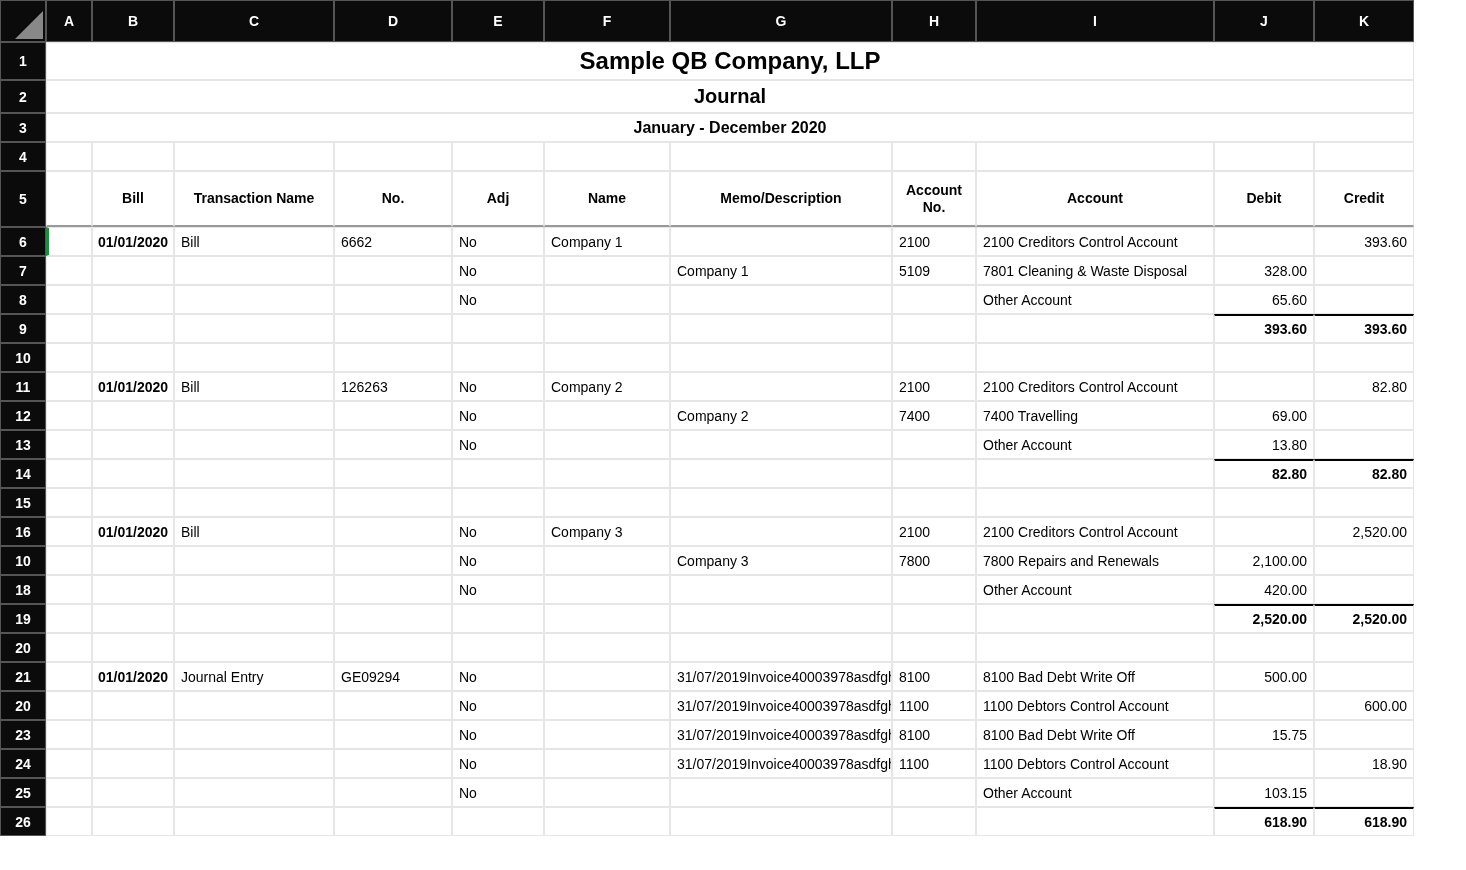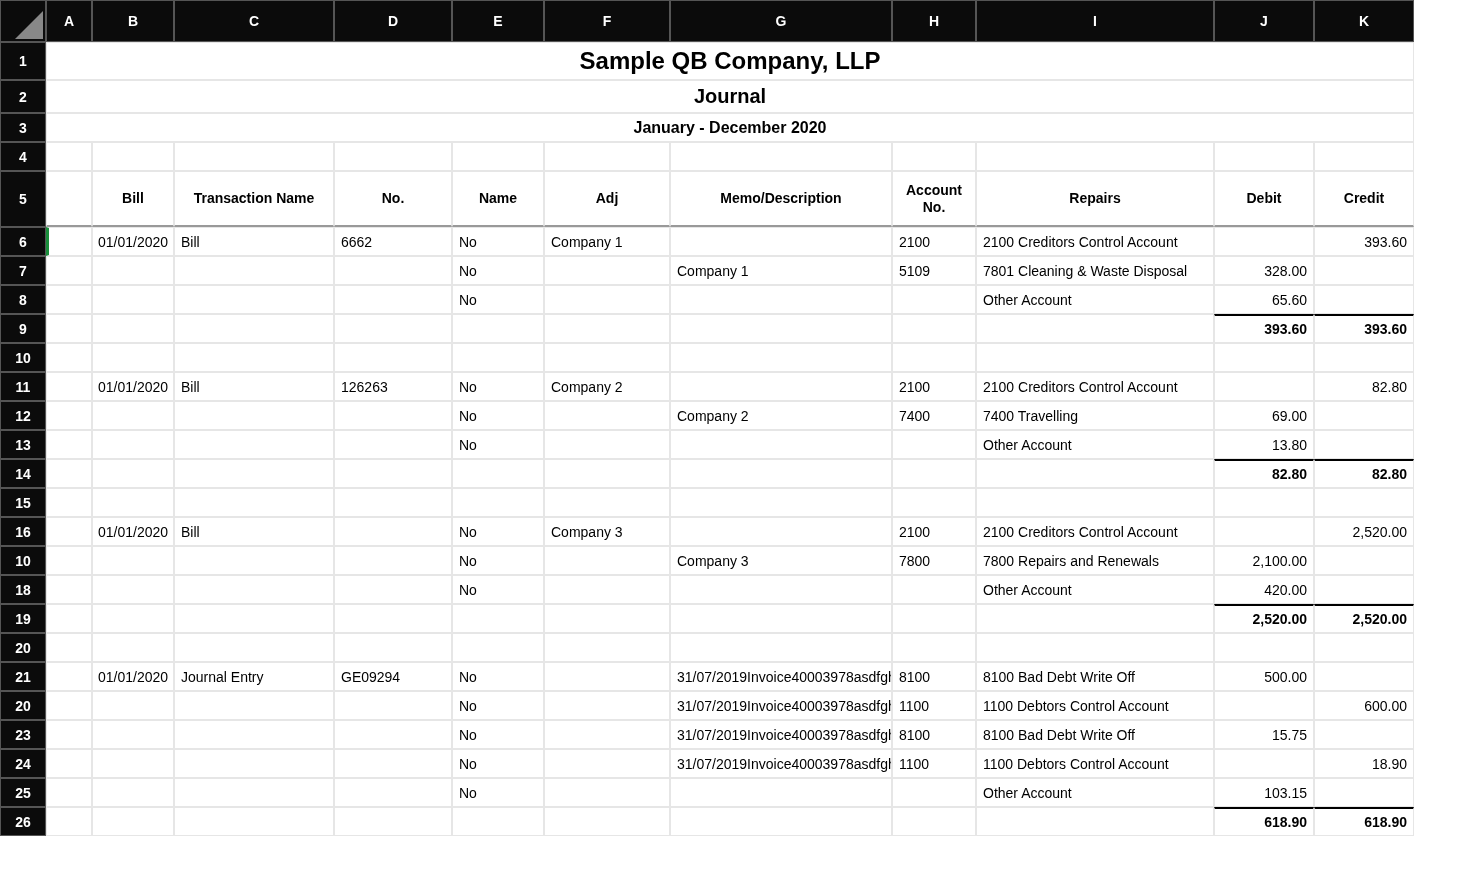--- a/index.html
+++ b/index.html
@@ -55,21 +55,21 @@
     padding: 4px 6px;
     min-height: 29px;
     display: flex;
     align-items: center;
     overflow: hidden;
     white-space: nowrap;
   }
   .cell.selected {
     border-left: 3px solid #1a8f3c;
   }
-  .center { justify-content: center; text-align: center; }
+  .center { justify-content: center; text-align: center; font-weight: bold; }
   .right  { justify-content: flex-end; text-align: right; }
   .bold   { font-weight: bold; }
   .title  { font-size: 24px; font-weight: bold; justify-content: center; }
   .subtitle { font-size: 20px; font-weight: bold; justify-content: center; text-align: center; }
   .period { font-size: 16px; font-weight: bold; justify-content: center; }
   .hdrband {
     font-weight: bold;
     justify-content: center;
     text-align: center;
     border-bottom: 2px solid #999;
@@ -112,25 +112,25 @@
     <div class="cell"></div>
     <div class="cell"></div>
     <div class="cell"></div>
     <div class="cell"></div>
     <div class="cell"></div>
     <div class="rowhdr">5</div>
     <div class="cell hdrband"></div>
     <div class="cell hdrband">Bill</div>
     <div class="cell hdrband">Transaction Name</div>
     <div class="cell hdrband">No.</div>
+    <div class="cell hdrband">Adj</div>
     <div class="cell hdrband">Name</div>
-    <div class="cell hdrband">Adj</div>
     <div class="cell hdrband">Memo/Description</div>
     <div class="cell hdrband">Account No.</div>
-    <div class="cell hdrband">Repairs</div>
+    <div class="cell hdrband">Account</div>
     <div class="cell hdrband">Debit</div>
     <div class="cell hdrband">Credit</div>
     <div class="rowhdr">6</div>
     <div class="cell selected"></div>
     <div class="cell center">01/01/2020</div>
     <div class="cell">Bill</div>
     <div class="cell">6662</div>
     <div class="cell">No</div>
     <div class="cell">Company 1</div>
     <div class="cell"></div>

